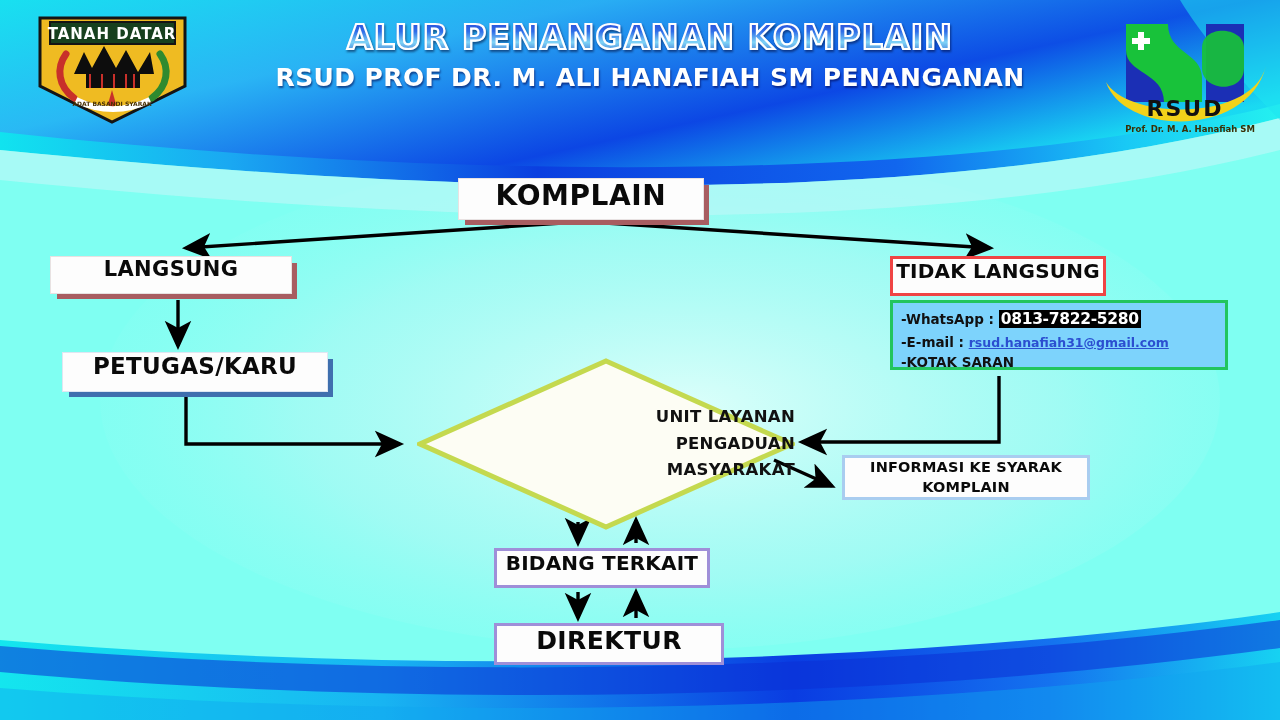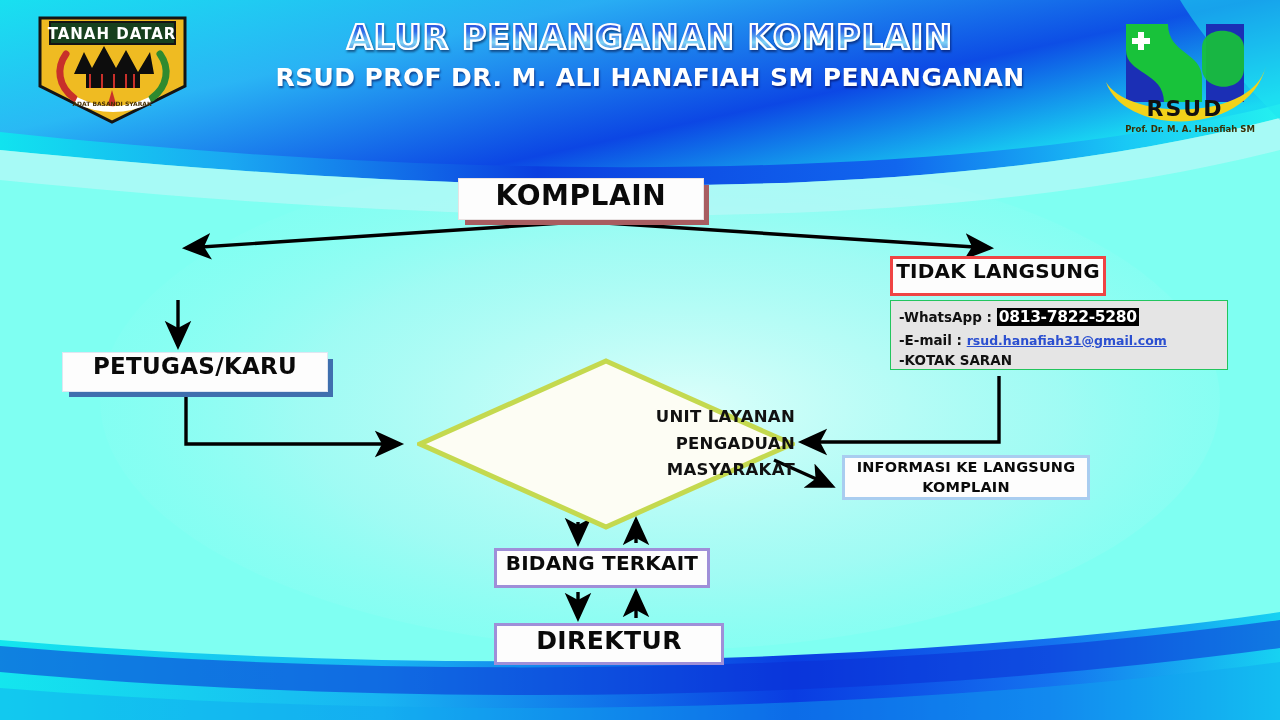--- a/index.html
+++ b/index.html
@@ -51,21 +51,21 @@
   .bd-lav   { border:3px solid #9f8fd8; }
   .bd-ltblue{ border:3px solid #a9cdf0; }
 
   #n-komplain{ left:458px; top:178px; width:246px; height:42px; font-size:28px; letter-spacing:.6px; }
   #n-langsung{ left:50px;  top:256px; width:242px; height:38px; font-size:21px; letter-spacing:.4px; }
   #n-petugas { left:62px;  top:352px; width:266px; height:40px; font-size:23px; letter-spacing:.3px; }
   #n-tidak   { left:890px; top:256px; width:216px; height:40px; font-size:20px; letter-spacing:.2px; }
 
   #n-contact{
     position:absolute; left:890px; top:300px; width:338px; height:70px; z-index:5;
-    background:#e5e5e5; border:1px solid #22c55e;
+    background:#7dd3fc; border:3px solid #22c55e;
     padding:5px 12px 0 8px;
     font-family:"DejaVu Sans", sans-serif;
     font-size:13.5px; font-weight:bold; color:#111; line-height:1.52;
     text-align:left;
   }
   .wa-num{
     background:#000; color:#fff; padding:0 2px; font-size:15.5px;
     font-family:"DejaVu Sans", sans-serif; letter-spacing:-.3px;
   }
   .mail{ color:#2b4fd0; text-decoration:underline; font-size:12.5px; font-weight:bold; }
@@ -202,20 +202,23 @@
 
       <path d="M578,592 L578,618"></path>
       <path d="M636,618 L636,592"></path>
     </g>
   </svg>
 
   <div class="node sh-maroon" id="n-komplain">
     <span>KOMPLAIN</span>
   </div>
 
+  <div class="node sh-maroon" id="n-langsung">
+    <span>LANGSUNG</span>
+  </div>
 
   <div class="node sh-blue" id="n-petugas">
     <span>PETUGAS/KARU</span>
   </div>
 
   <div class="node bd-orange" id="n-tidak">
     <span>TIDAK LANGSUNG</span>
   </div>
 
   <div id="n-contact">
@@ -234,21 +237,21 @@
     </svg>
     <div class="dtext">
       <span>UNIT LAYANAN</span>
       <span>PENGADUAN</span>
       <span>MASYARAKAT</span>
     </div>
   </div>
 
   <div class="node bd-ltblue" id="n-informasi">
     <div>
-      <div>INFORMASI KE LANGSUNG</div>
+      <div>INFORMASI KE SYARAK</div>
       <div>KOMPLAIN</div>
     </div>
   </div>
 
   <div class="node bd-lav" id="n-direktur">
     <span>DIREKTUR</span>
   </div>
 
   <div class="node bd-lav" id="n-bidang">
     <span>BIDANG TERKAIT</span>

